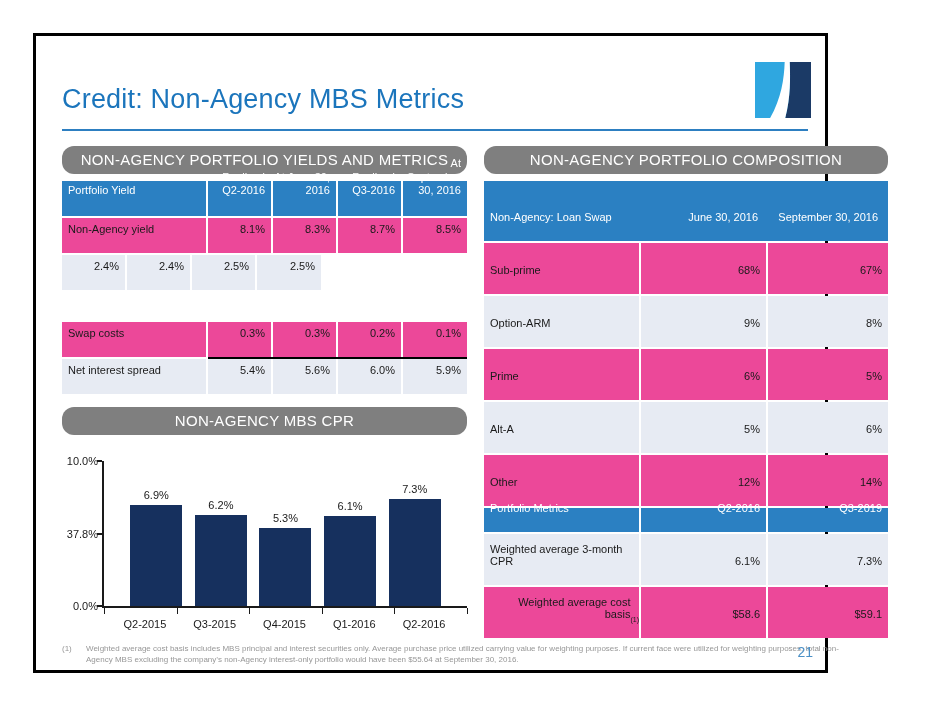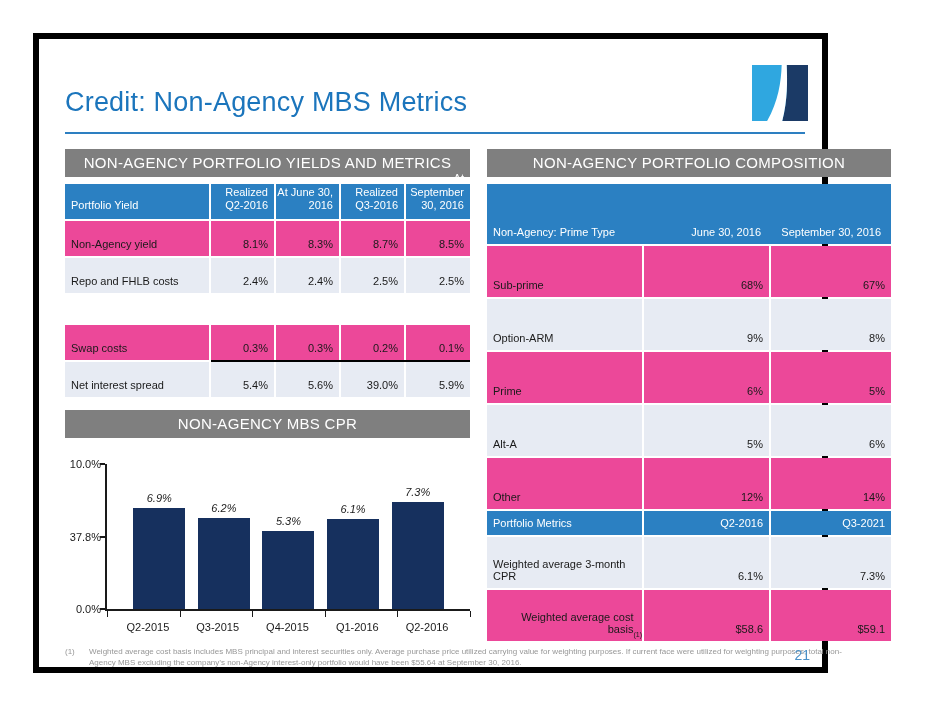--- a/index.html
+++ b/index.html
@@ -1,34 +1,34 @@
 <!DOCTYPE html>
 <html><head>
 <meta charset="utf-8">
 <style>
   * { margin:0; padding:0; box-sizing:border-box; }
   html,body { width:940px; height:705px; background:#ffffff; font-family:"Liberation Sans", sans-serif; }
   .page { position:relative; width:940px; height:705px; background:#fff; overflow:hidden; }
 
-  .slide { position:absolute; left:33px; top:33px; width:795px; height:640px; border:6px solid #000000; background:#fff; }
+  .slide { position:absolute; left:33px; top:33px; width:795px; height:640px; border:3px solid #000000; background:#fff; }
 
   .slide-title { position:absolute; left:26px; top:48px; font-size:27px; color:#1b75bc; letter-spacing:0.2px; }
   .title-rule  { position:absolute; left:26px; right:17px; top:93px; height:2px; background:#2d7fc1; }
 
   .logo { position:absolute; right:14px; top:26px; width:56px; height:56px; }
 
   .col-left  { position:absolute; left:26px;  top:110px; width:405px; }
   .col-right { position:absolute; left:448px; top:110px; width:404px; }
 
   .section-hdr { height:28px; line-height:28px; background:#7f7f7f; color:#ffffff;
-                 text-align:center; font-size:15px; letter-spacing:0.3px; }
+                 text-align:center; font-size:15px; letter-spacing:0.3px;border-radius:12px; }
 
   
   .trow { display:flex; gap:2px; margin-top:2px; }
-  .cell { display:flex; align-items:flex-end; font-size:11px; color:#1a1a1a; padding-bottom:6px; }
+  .cell { display:flex; align-items:flex-end; font-size:11px; color:#1a1a1a; padding-bottom:18px; }
   .cell.lbl { justify-content:flex-start; padding-left:6px; }
   .cell.num { justify-content:flex-end; padding-right:6px; }
   .hdr-cell { background:#2b80c2; color:#ffffff; }
   .dark  { background:#ec4899;text-align:right; }
   .light { background:#e7ebf3; }
 
   
   .lt .c0 { width:144px; }
   .lt .c1, .lt .c2, .lt .c3 { width:63px; }
   .lt .c4 { width:64px; }
@@ -51,21 +51,21 @@
 
   
   .chart-hdr { margin-top:13px; }
   .chart { margin-top:26px; }
   .plot { position:relative; margin-left:40px; height:147px;
           border-left:2px solid #1a1a1a; border-bottom:2px solid #1a1a1a; }
   .ylab { position:absolute; left:-42px; width:36px; text-align:right; font-size:11px; color:#1a1a1a;
           transform:translateY(50%); }
   .ytick { position:absolute; left:-7px; width:5px; height:2px; background:#1a1a1a; }
   .xtick { position:absolute; bottom:-8px; width:1px; height:6px; background:#1a1a1a; }
-  .bars { position:absolute; inset:0; display:flex; align-items:flex-end; justify-content:space-around; padding:0 20px;font-style:italic; }
+  .bars { position:absolute; inset:0; display:flex; align-items:flex-end; justify-content:space-around; padding:0 20px; }
   .bar-col { display:flex; flex-direction:column; align-items:center; justify-content:flex-end; width:52px; }
   .bar-label { font-size:11px; color:#1a1a1a; margin-bottom:4px; }
   .bar { width:52px; background:#16305e; }
   .cats { display:flex; justify-content:space-around; padding:0 8px; margin-left:40px; margin-top:10px; }
   .cat { width:62px; text-align:center; font-size:11px; color:#1a1a1a; }
 
   
   .footnote { position:absolute; left:26px; top:607px; width:800px; display:flex;
               font-size:8px; color:#979797; line-height:1.4; }
   .fn-marker { width:24px; flex:none; }
@@ -101,41 +101,40 @@
 
         <div class="trow">
           <div class="cell lbl dark c0">Non-Agency yield</div>
           <div class="cell num dark c1">8.1%</div>
           <div class="cell num dark c2">8.3%</div>
           <div class="cell num dark c3">8.7%</div>
           <div class="cell num dark c4">8.5%</div>
         </div>
 
         <div class="trow">
-          <div class="cell lbl light c0">Repo and FHLB costs</div>
           <div class="cell num light c1">2.4%</div>
           <div class="cell num light c2">2.4%</div>
           <div class="cell num light c3">2.5%</div>
           <div class="cell num light c4">2.5%</div>
         </div>
 
         <div class="trow row-sum">
           <div class="cell lbl dark c0">Swap costs</div>
           <div class="cell num dark c1">0.3%</div>
           <div class="cell num dark c2">0.3%</div>
           <div class="cell num dark c3">0.2%</div>
           <div class="cell num dark c4">0.1%</div>
           <div class="sum-line"></div>
         </div>
 
         <div class="trow">
           <div class="cell lbl light c0">Net interest spread</div>
           <div class="cell num light c1">5.4%</div>
           <div class="cell num light c2">5.6%</div>
-          <div class="cell num light c3">39.0%</div>
+          <div class="cell num light c3">6.0%</div>
           <div class="cell num light c4">5.9%</div>
         </div>
       </div>
 
       <div class="section-hdr chart-hdr">NON-AGENCY MBS CPR</div>
 
       <div class="chart">
         <div class="plot">
           <div id="ylabels">
               <div class="ylab" style="bottom: 0%;">0.0%</div>
@@ -184,21 +183,21 @@
             <div class="cat">Q2-2016</div>
           </div>
       </div>
     </div>
 
     <div class="col-right">
       <div class="section-hdr">NON-AGENCY PORTFOLIO COMPOSITION</div>
 
       <div class="rt">
         <div class="rt-header">
-          <div class="cell lbl c0">Non-Agency: Prime Type</div>
+          <div class="cell lbl c0">Non-Agency: Loan Swap</div>
           <div class="cell num c1">June 30, 2016</div>
           <div class="cell num c2">September 30, 2016</div>
         </div>
 
         <div class="trow">
           <div class="cell lbl dark c0">Sub-prime</div>
           <div class="cell num dark c1">68%</div>
           <div class="cell num dark c2">67%</div>
         </div>
         <div class="trow">
@@ -218,21 +217,21 @@
         </div>
         <div class="trow">
           <div class="cell lbl dark c0">Other</div>
           <div class="cell num dark c1">12%</div>
           <div class="cell num dark c2">14%</div>
         </div>
 
         <div class="trow metrics-hdr">
           <div class="cell lbl hdr-cell c0">Portfolio Metrics</div>
           <div class="cell num hdr-cell c1">Q2-2016</div>
-          <div class="cell num hdr-cell c2">Q3-2021</div>
+          <div class="cell num hdr-cell c2">Q3-2019</div>
         </div>
 
         <div class="trow">
           <div class="cell lbl light c0">Weighted average 3-month CPR</div>
           <div class="cell num light c1">6.1%</div>
           <div class="cell num light c2">7.3%</div>
         </div>
         <div class="trow">
           <div class="cell lbl dark c0">
               <span>Weighted average cost basis</span>

